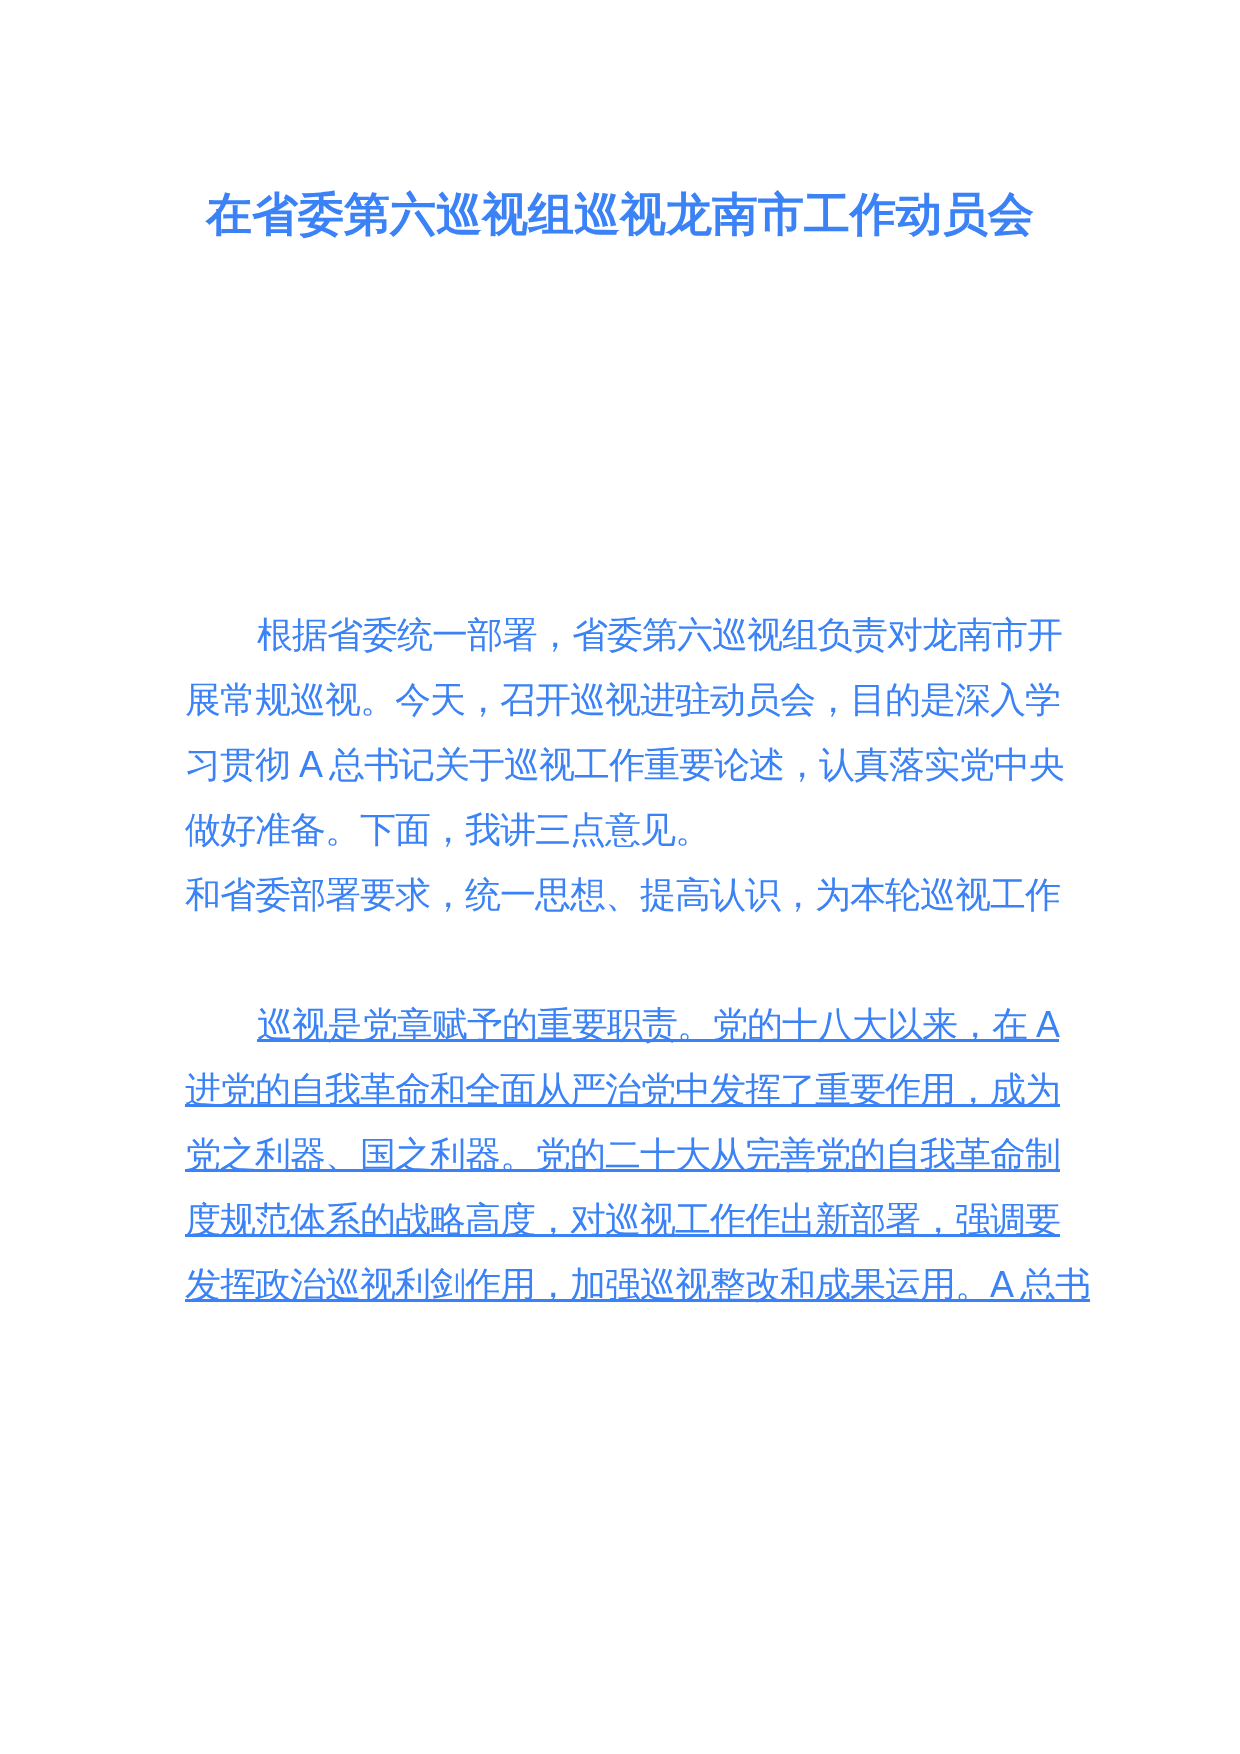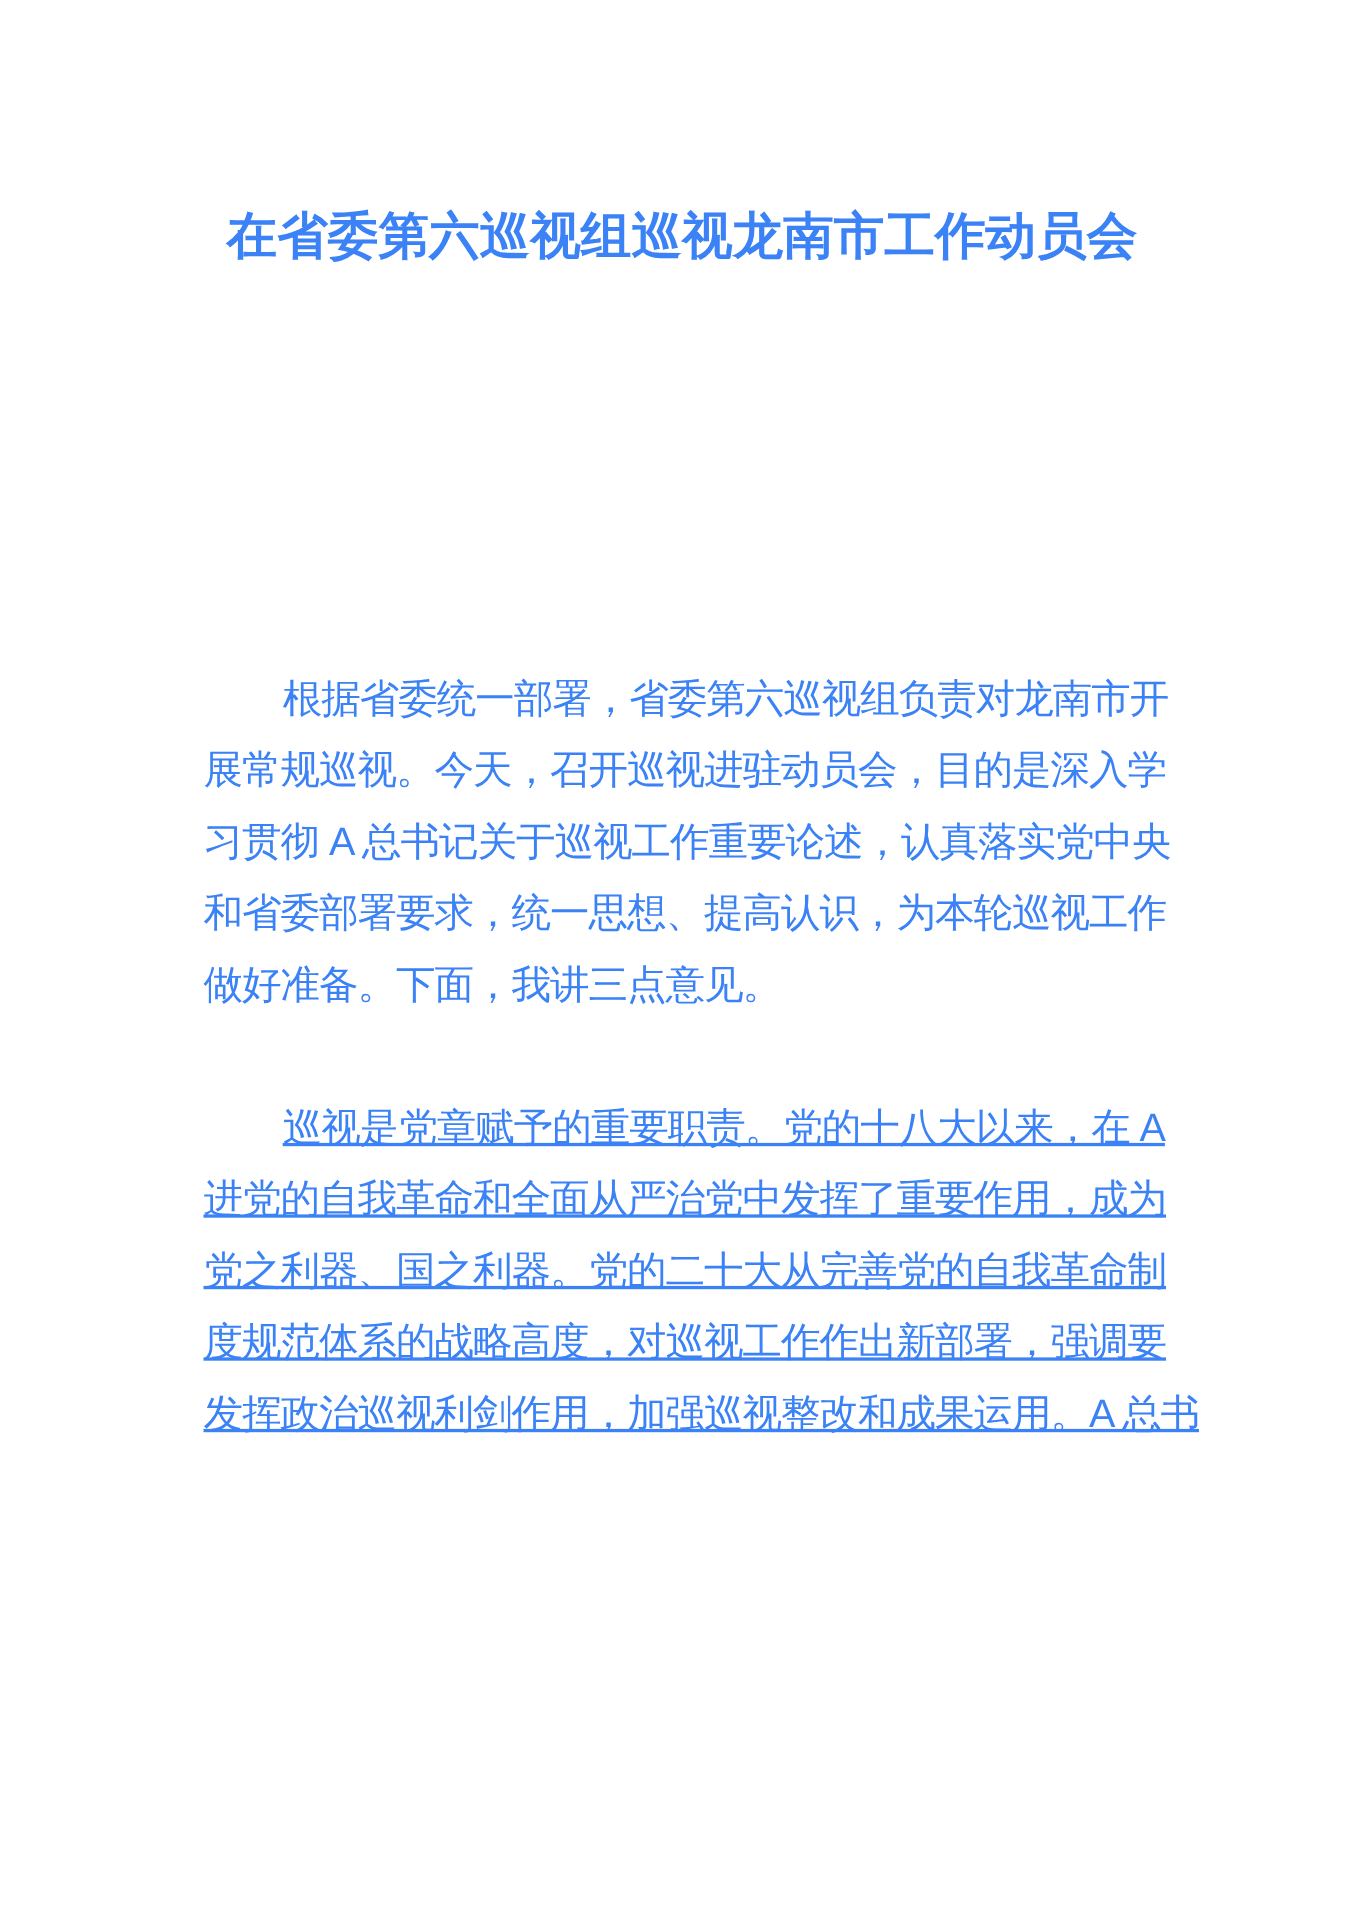--- a/index.html
+++ b/index.html
@@ -63,22 +63,22 @@
 <div class="page">
   <h1 class="doc-title">
     <div class="title-line">在省委第六巡视组巡视龙南市工作动员会</div>
   </h1>
 
   <div class="doc-body" id="doc-body">
       <div class="para">
         <div class="body-line indent">根据省委统一部署，省委第六巡视组负责对龙南市开</div>
         <div class="body-line">展常规巡视。今天，召开巡视进驻动员会，目的是深入学</div>
         <div class="body-line">习贯彻 A 总书记关于巡视工作重要论述，认真落实党中央</div>
+        <div class="body-line">做好准备。下面，我讲三点意见。</div>
         <div class="body-line">和省委部署要求，统一思想、提高认识，为本轮巡视工作</div>
-        <div class="body-line">做好准备。下面，我讲三点意见。</div>
       </div>
       <div class="para">
       </div>
       <div class="para">
         <div class="body-line indent">巡视是党章赋予的重要职责。党的十八大以来，在 A</div>
         <div class="body-line">进党的自我革命和全面从严治党中发挥了重要作用，成为</div>
         <div class="body-line">党之利器、国之利器。党的二十大从完善党的自我革命制</div>
         <div class="body-line">度规范体系的战略高度，对巡视工作作出新部署，强调要</div>
         <div class="body-line">发挥政治巡视利剑作用，加强巡视整改和成果运用。A 总书</div>
       </div>

